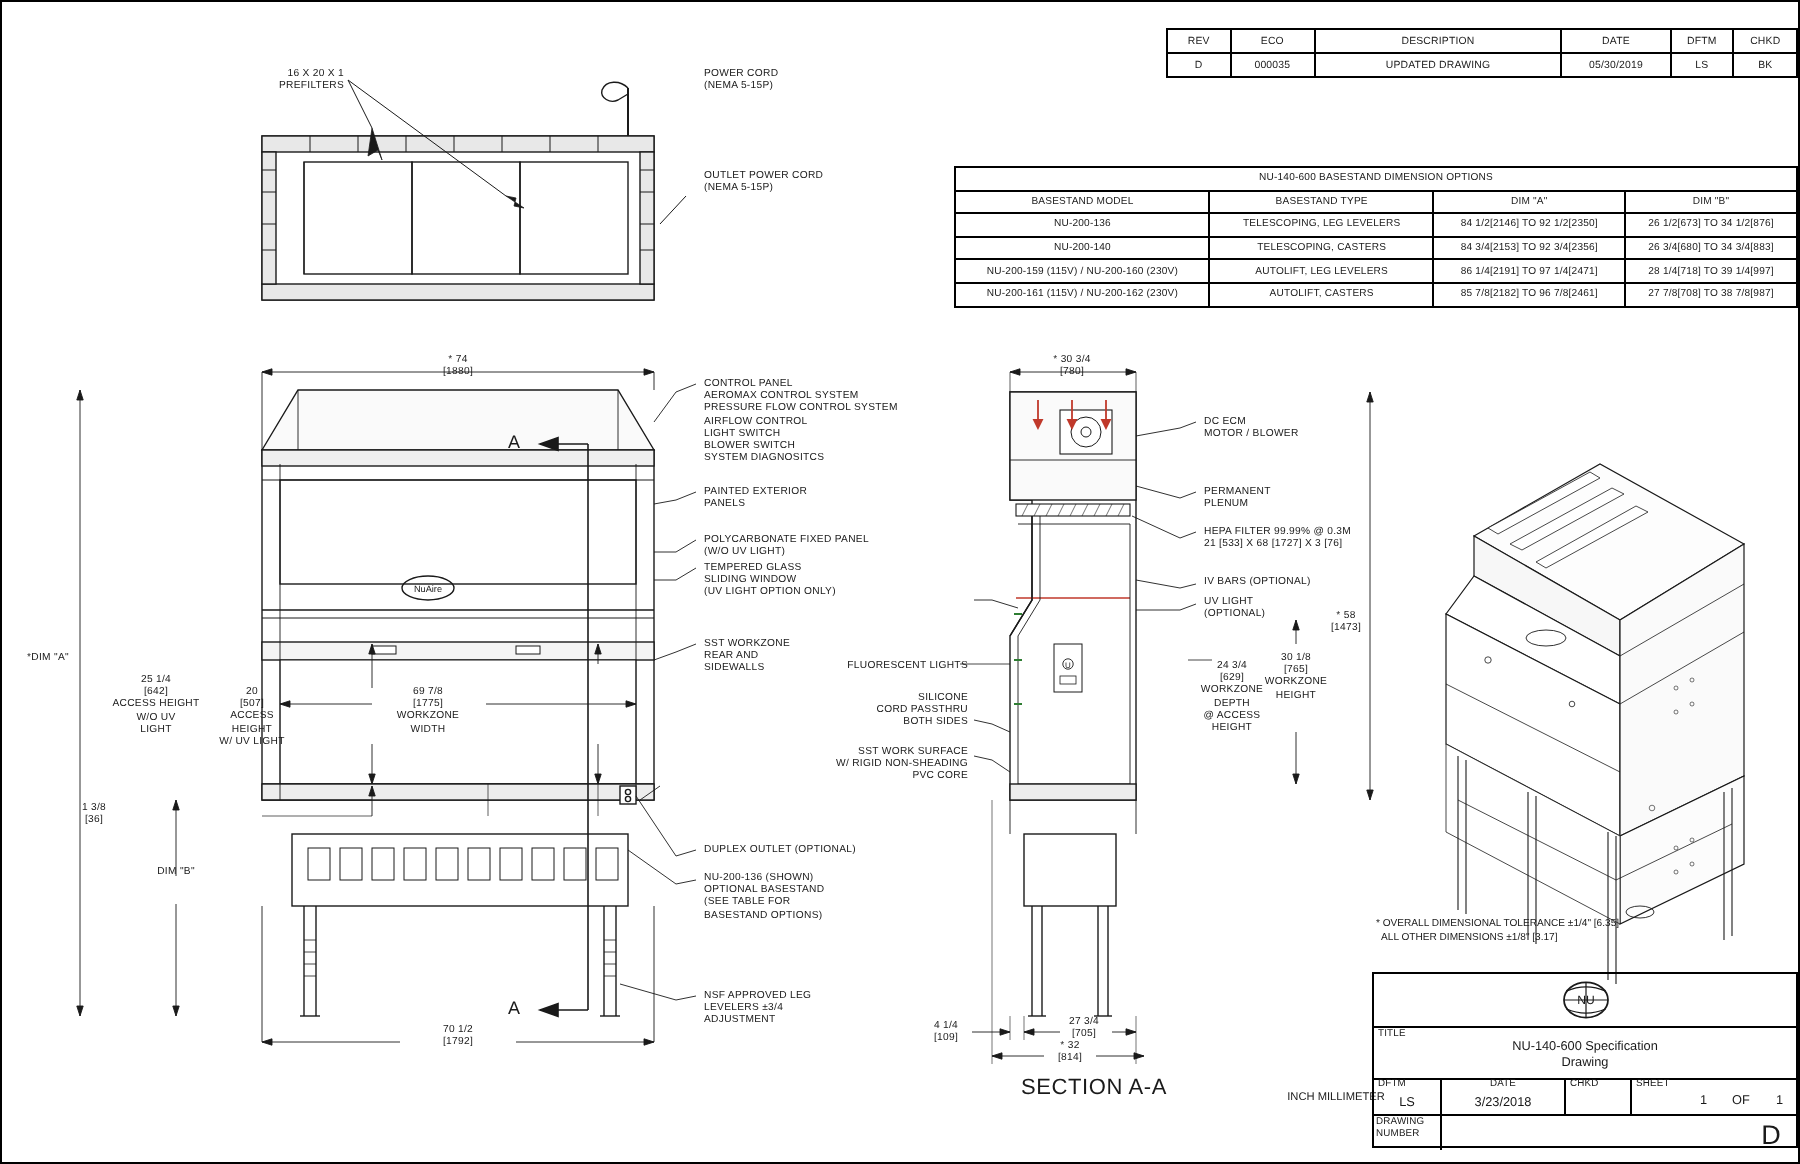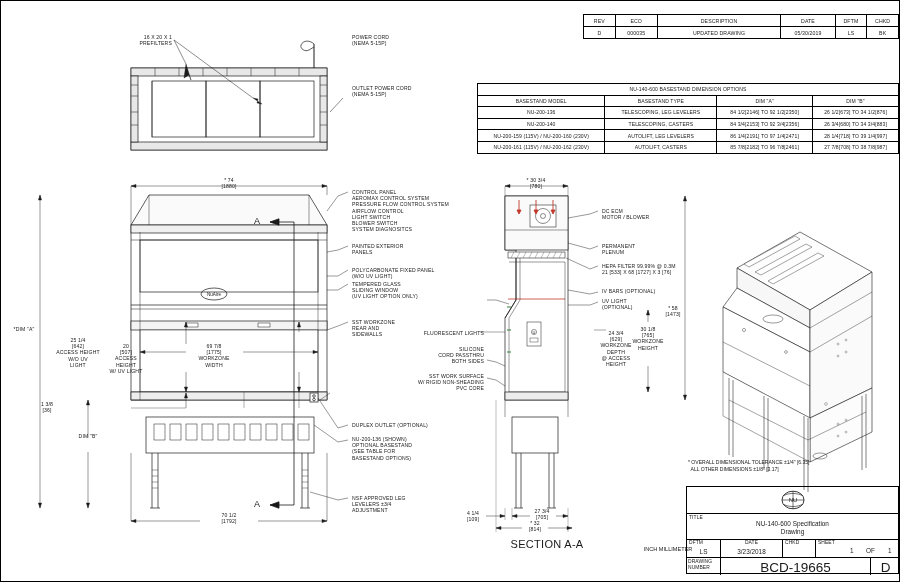--- a/index.html
+++ b/index.html
@@ -596,20 +596,17 @@
       <span class="tb-val" style="position:absolute;left:50px;top:7px;">OF</span>
       <span class="tb-val" style="position:absolute;left:72px;top:7px;">1</span>
     </div>
   </div>
 
   <div class="tb-cell" style="left:0;top:71px;width:100%;height:17px;">
     <div class="tb-cell" style="left:0;top:0;width:34px;height:17px;border-right:.7px solid #000;">
       <span class="tb-lbl" style="position:absolute;left:1px;top:1px;white-space:pre;line-height:6.4px;">DRAWING
 NUMBER</span>
     </div>
-    <div class="tb-cell" style="left:34px;top:0;width:150px;height:17px;border-right:.7px solid #000;">
-      <span class="t13" style="position:absolute;left:50%;top:2px;transform:translateX(-50%);">BCD-19665</span>
-    </div>
     <div class="tb-cell" style="left:184px;top:0;width:29px;height:17px;">
       <span class="t13" style="position:absolute;left:50%;top:2px;transform:translateX(-50%);">D</span>
     </div>
   </div>
 </div>
 
 </body></html>

